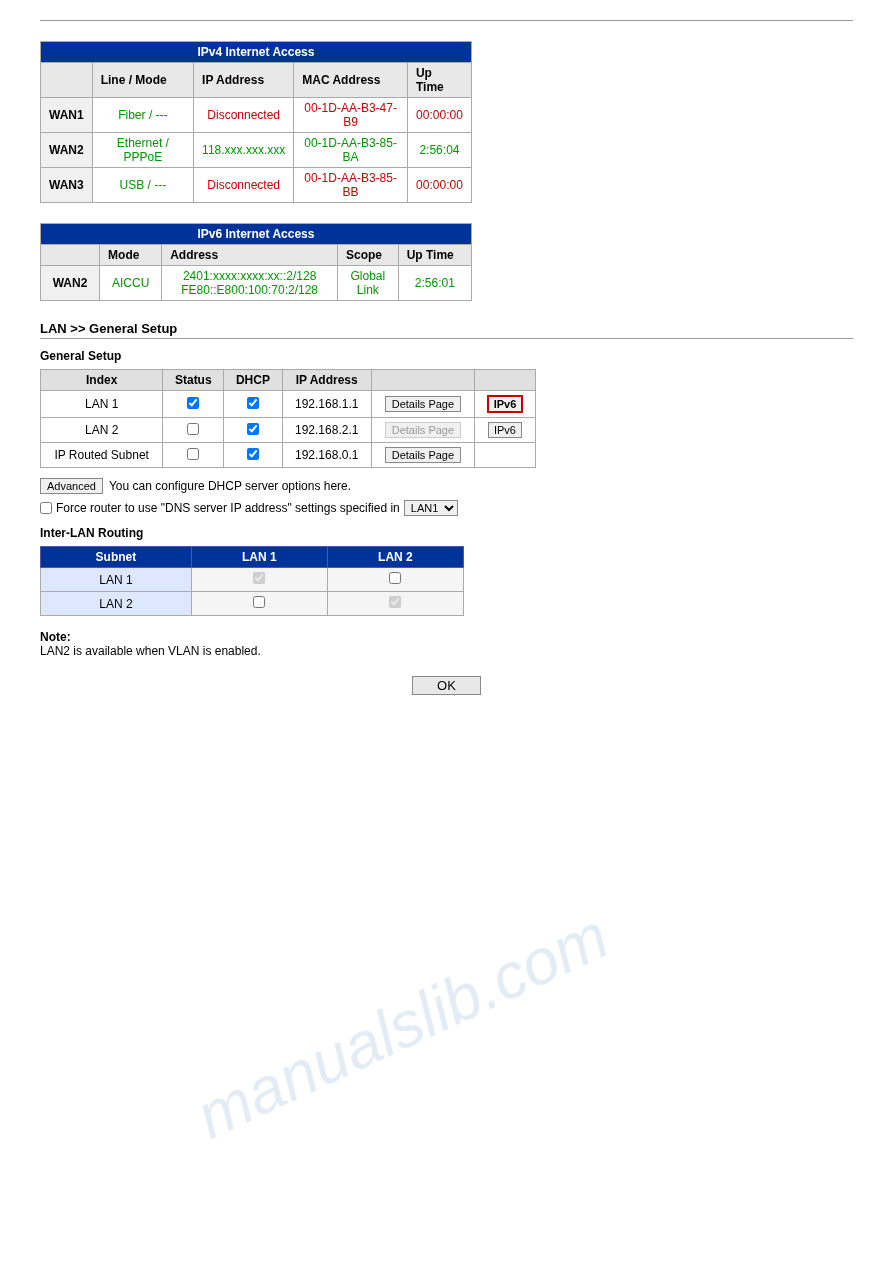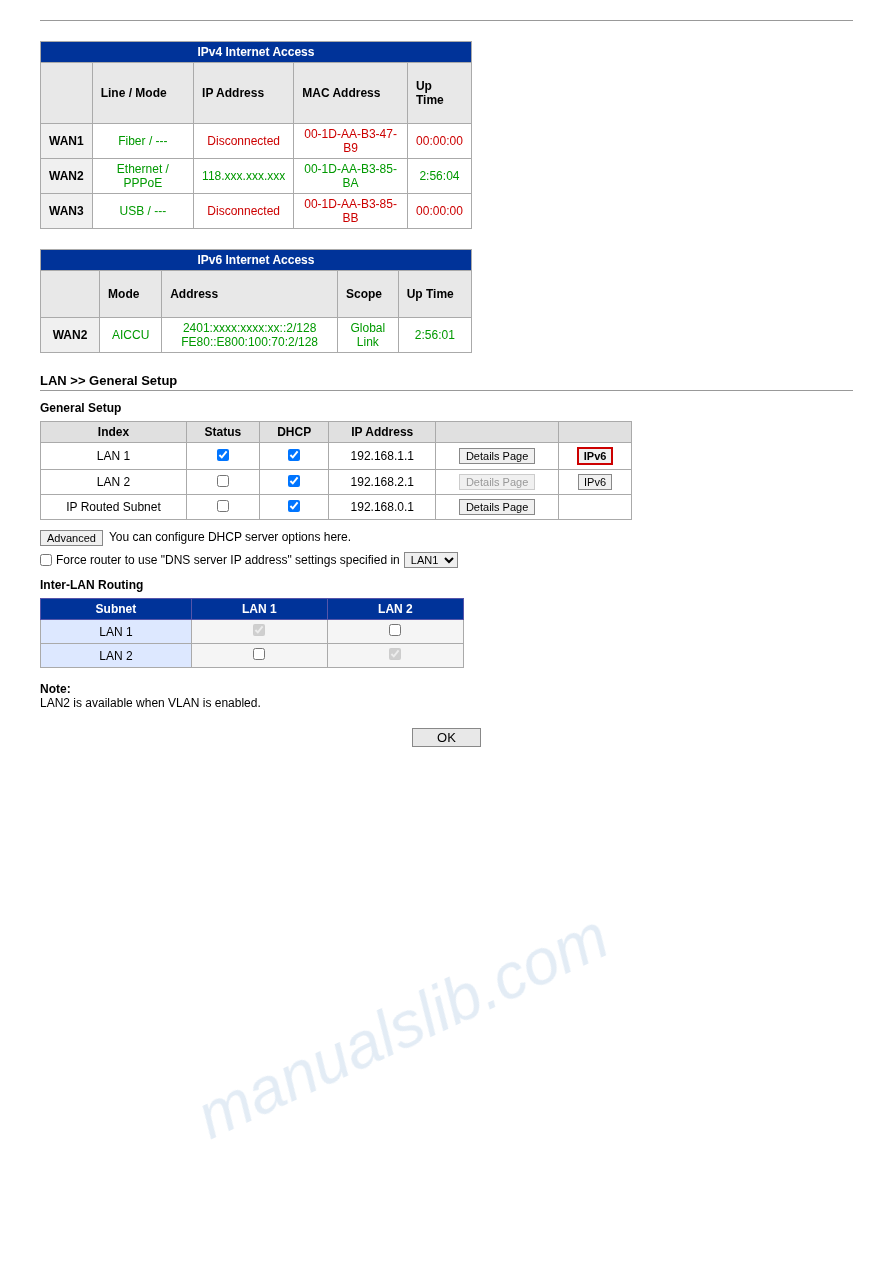--- a/index.html
+++ b/index.html
@@ -23,21 +23,21 @@
     .section-header {
       background: #003399;
       color: #fff;
       font-weight: bold;
       padding: 4px 8px;
       font-size: 12px;
     }
     .section-table th {
       background: #e8e8e8;
       border: 1px solid #aaa;
-      padding: 16px 8px;
+      padding: 3px 8px;
       text-align: left;
       font-weight: bold;
     }
     .section-table td {
       border: 1px solid #aaa;
       padding: 3px 8px;
       text-align: center;
     }
     .col-label {
       font-weight: bold;
@@ -55,21 +55,21 @@
       border-bottom: 1px solid #999;
       padding-bottom: 2px;
     }
     .subsection-title {
       font-weight: bold;
       margin: 10px 0 6px 0;
       font-size: 12px;
     }
     .lan-table {
       border-collapse: collapse;
-      width: 592px;
+      width: 496px;
     }
     .lan-table th {
       background: #e0e0e0;
       border: 1px solid #aaa;
       padding: 3px 10px;
       text-align: center;
       font-weight: bold;
     }
     .lan-table td {
       border: 1px solid #aaa;
@@ -311,21 +311,21 @@
     </td>
     <td>192.168.0.1</td>
     <td>
       <button class="details-btn">Details Page</button>
     </td>
     <td></td>
   </tr>
 </tbody>
   </table>
 
-<div style="margin-top:10px; display:flex; align-items:flex-start; gap:6px;">
+<div style="margin-top:10px; display:flex; align-items:center; gap:6px;">
   <button class="advanced-btn">Advanced</button>
   <span>You can configure DHCP server options here.</span>
 </div>
 
 <div class="force-dns-row">
   <input type="checkbox" style="">
   <span>Force router to use "DNS server IP address" settings specified in</span>
   <select class="lan1-select">
     <option>LAN1</option>
     <option>LAN2</option>

